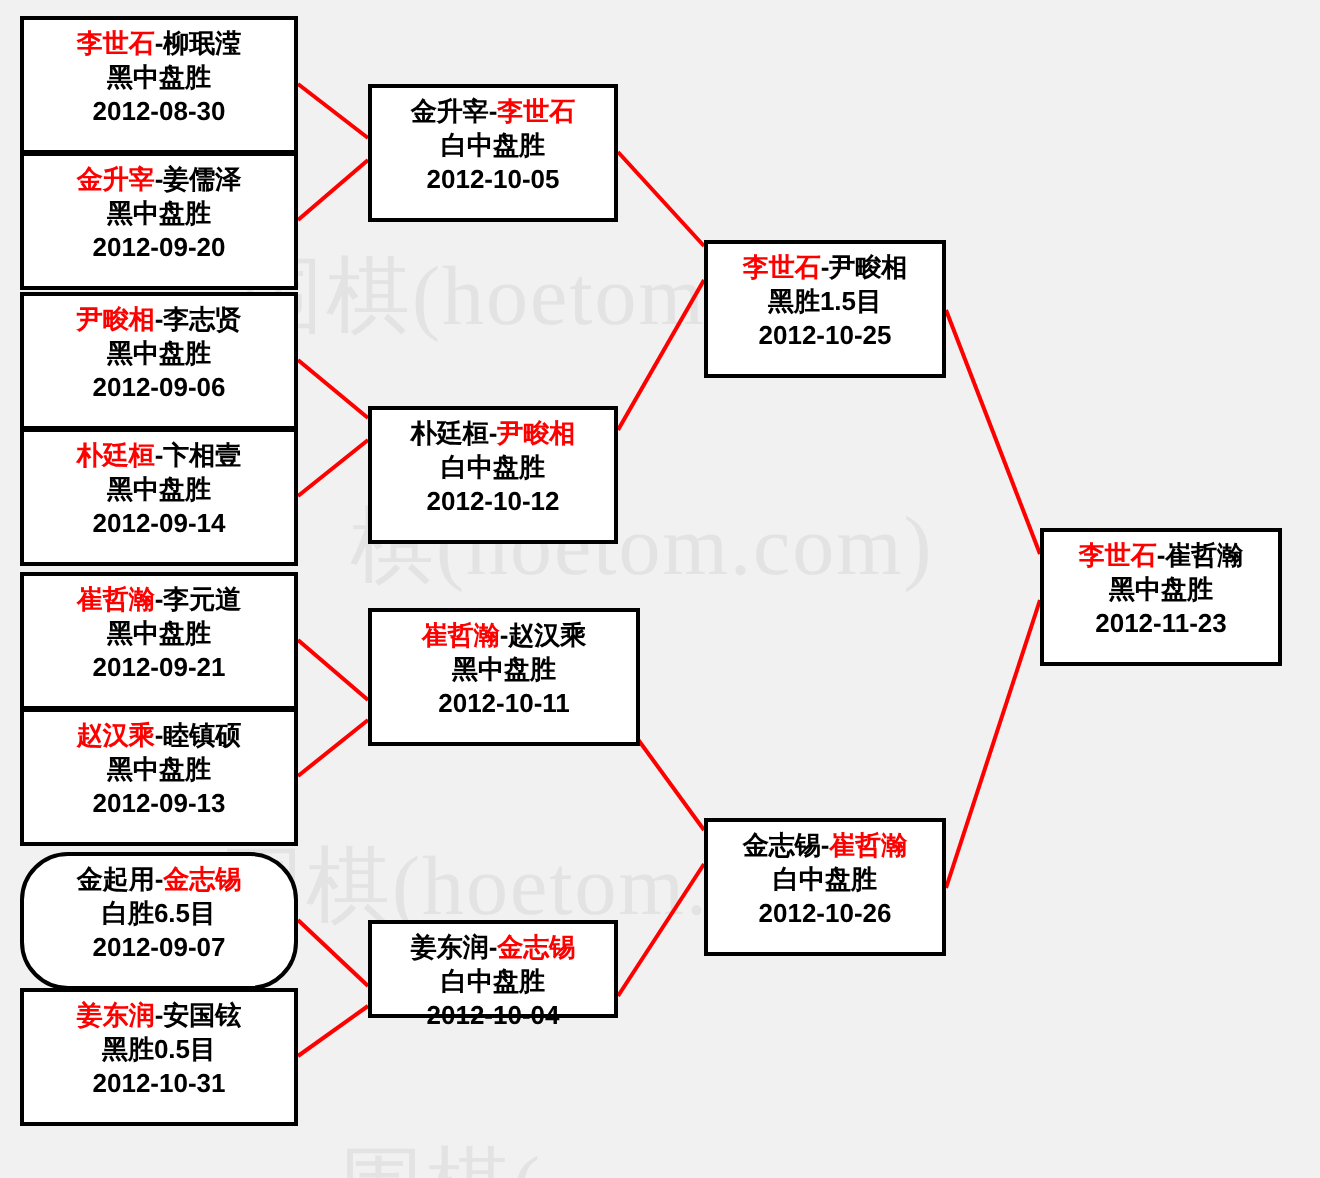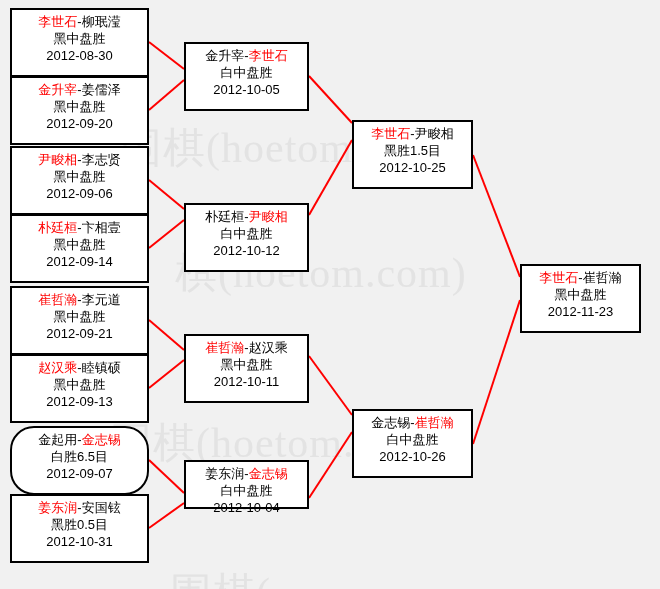--- a/index.html
+++ b/index.html
@@ -42,20 +42,21 @@
     position: absolute;
     box-sizing: border-box;
     border: 2px solid #000;
     background: #ffffff;
     text-align: center;
     font-size: 13px;
     line-height: 17px;
     color: #000;
     padding: 3px 4px 4px 4px;
     font-family: "Liberation Sans", sans-serif;
+    font-weight: bold;
   }
   .node .ln {
     display: block;
     white-space: nowrap;
   }
   .red { color: #ff0000; }
   .blk { color: #000000; }
 </style>
 </head>
 <body>
@@ -136,21 +137,21 @@
       <div class="node" style="left: 184px; top: 42px; width: 125px; height: 69px;">
         <span class="ln"><span class="blk">金升宰</span><span class="blk">-</span><span class="red">李世石</span></span>
         <span class="ln blk">白中盘胜</span>
         <span class="ln blk">2012-10-05</span>
       </div>
       <div class="node" style="left: 184px; top: 181px; width: 125px; height: 69px; margin-top: 22px;">
         <span class="ln"><span class="blk">朴廷桓</span><span class="blk">-</span><span class="red">尹畯相</span></span>
         <span class="ln blk">白中盘胜</span>
         <span class="ln blk">2012-10-12</span>
       </div>
-      <div class="node" style="left: 184px; top: 334px; width: 125px; height: 69px;">
+      <div class="node" style="left: 184px; top: 304px; width: 136px; height: 69px;">
         <span class="ln"><span class="red">崔哲瀚</span><span class="blk">-</span><span class="blk">赵汉乘</span></span>
         <span class="ln blk">黑中盘胜</span>
         <span class="ln blk">2012-10-11</span>
       </div>
       <div class="node" style="left: 184px; top: 460px; width: 125px; height: 49px;">
         <span class="ln"><span class="blk">姜东润</span><span class="blk">-</span><span class="red">金志锡</span></span>
         <span class="ln blk">白中盘胜</span>
         <span class="ln blk">2012-10-04</span>
       </div>
       <div class="node" style="left: 352px; top: 120px; width: 121px; height: 69px;">

